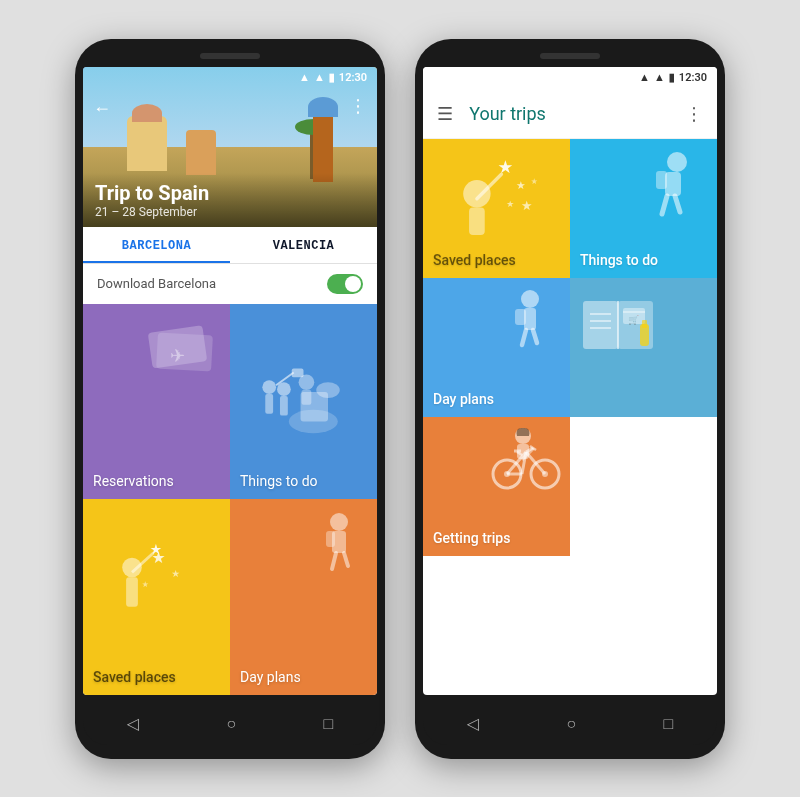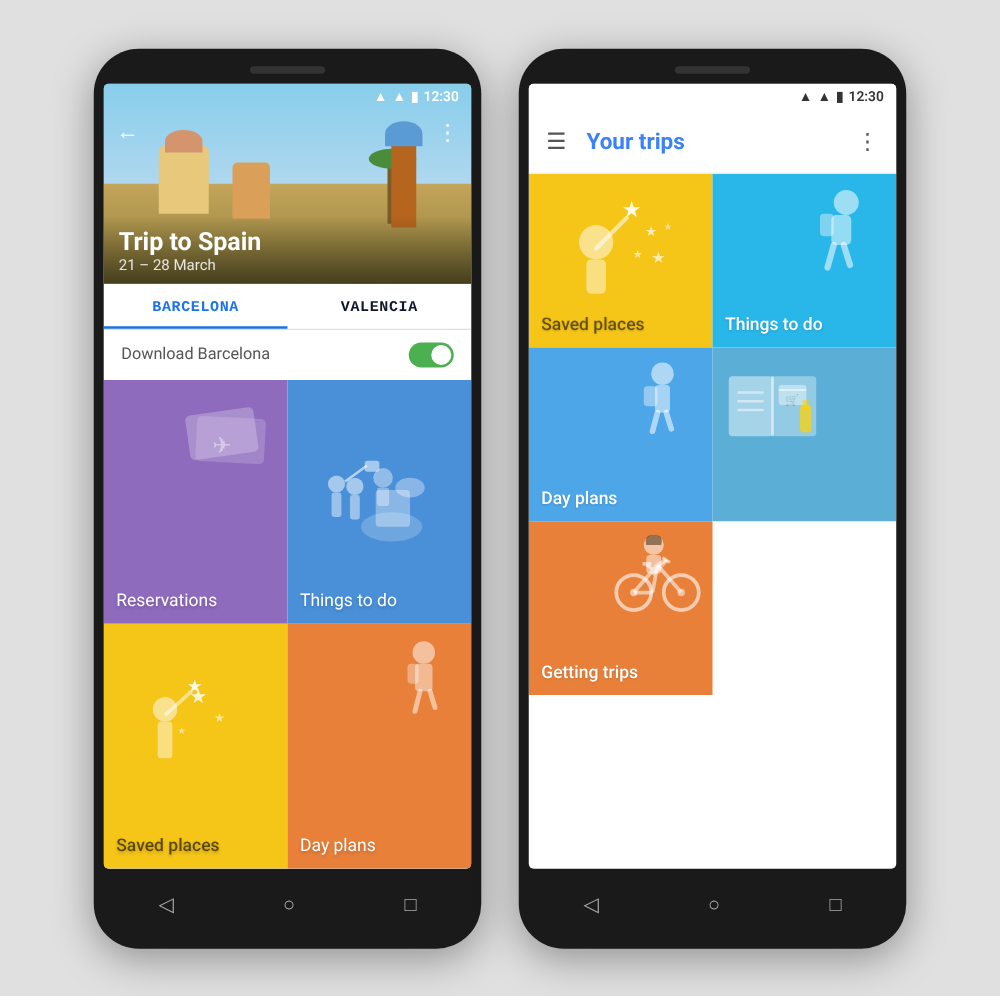--- a/index.html
+++ b/index.html
@@ -260,22 +260,22 @@
       background: #fff;
       flex-shrink: 0;
     }
     .hamburger-icon {
       font-size: 18px;
       color: #555;
       margin-right: 16px;
     }
     .app-header-title {
       font-size: 18px;
-      font-weight: 700;
-      color: #3b82f6;
+      font-weight: 400;
+      color: #0f766e;
       flex: 1;
     }
     .more-dots {
       color: #555;
       font-size: 18px;
     }
 
     
     .status-bar2 {
       height: 22px;
@@ -370,21 +370,21 @@
       </div>
 
       <div class="hero-toolbar">
         <span class="back-icon">←</span>
         <div style="flex:1;"></div>
         <span class="more-icon">⋮</span>
       </div>
 
       <div class="hero-overlay">
         <div class="hero-title">Trip to Spain</div>
-        <div class="hero-subtitle">21 – 28 March</div>
+        <div class="hero-subtitle">21 – 28 September</div>
       </div>
     </div>
 
     <div class="city-tabs">
       <div class="city-tab active">
         <span>BARCELONA</span>
       </div>
       <div class="city-tab">
         <span>VALENCIA</span>
       </div>

